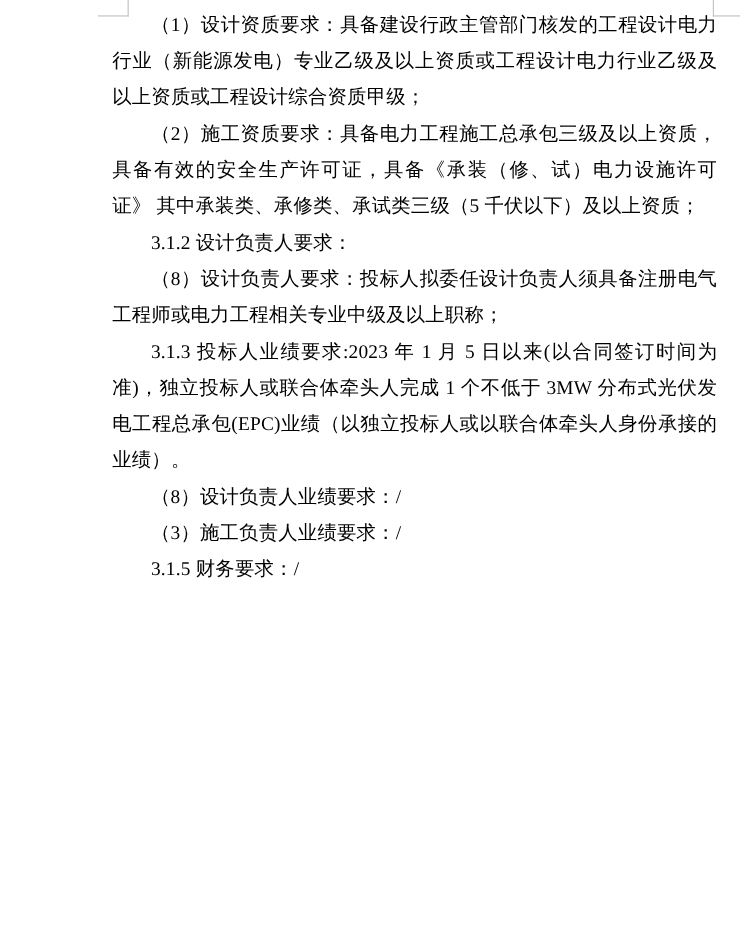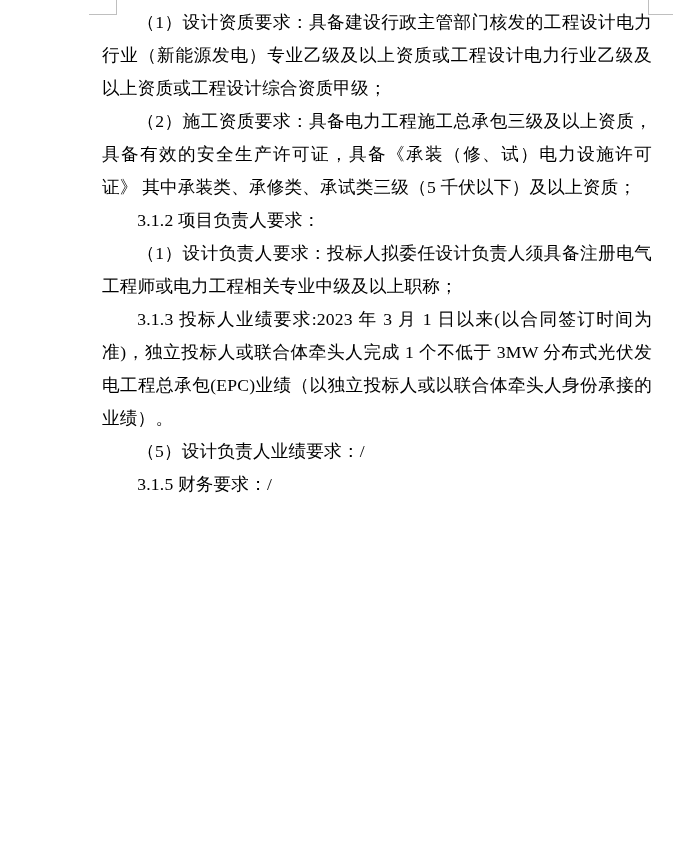--- a/index.html
+++ b/index.html
@@ -65,20 +65,21 @@
 <body>
 
 <div class="page">
 
   <div class="crop-mark left"></div>
   <div class="crop-mark right"></div>
 
   <div class="text-block">
     <p>（1）设计资质要求：具备建设行政主管部门核发的工程设计电力行业（新能源发电）专业乙级及以上资质或工程设计电力行业乙级及以上资质或工程设计综合资质甲级；</p>
     <p>（2）施工资质要求：具备电力工程施工总承包三级及以上资质，具备有效的安全生产许可证，具备《承装（修、试）电力设施许可证》 其中承装类、承修类、承试类三级（5 千伏以下）及以上资质；</p>
-    <p>3.1.2 项目负责人要求：</p>
-    <p>（1）设计负责人要求：投标人拟委任设计负责人须具备注册电气工程师或电力工程相关专业中级及以上职称；</p>
-    <p>3.1.3 投标人业绩要求:2023 年 3 月 1 日以来(以合同签订时间为准)，独立投标人或联合体牵头人完成 1 个不低于 3MW 分布式光伏发电工程总承包(EPC)业绩（以独立投标人或以联合体牵头人身份承接的业绩）。</p>
-    <p>（5）设计负责人业绩要求：/</p>
+    <p>3.1.2 设计负责人要求：</p>
+    <p>（8）设计负责人要求：投标人拟委任设计负责人须具备注册电气工程师或电力工程相关专业中级及以上职称；</p>
+    <p>3.1.3 投标人业绩要求:2023 年 1 月 5 日以来(以合同签订时间为准)，独立投标人或联合体牵头人完成 1 个不低于 3MW 分布式光伏发电工程总承包(EPC)业绩（以独立投标人或以联合体牵头人身份承接的业绩）。</p>
+    <p>（8）设计负责人业绩要求：/</p>
+    <p>（3）施工负责人业绩要求：/</p>
     <p>3.1.5 财务要求：/</p>
   </div>
 
 </div>
 
 </body></html>

